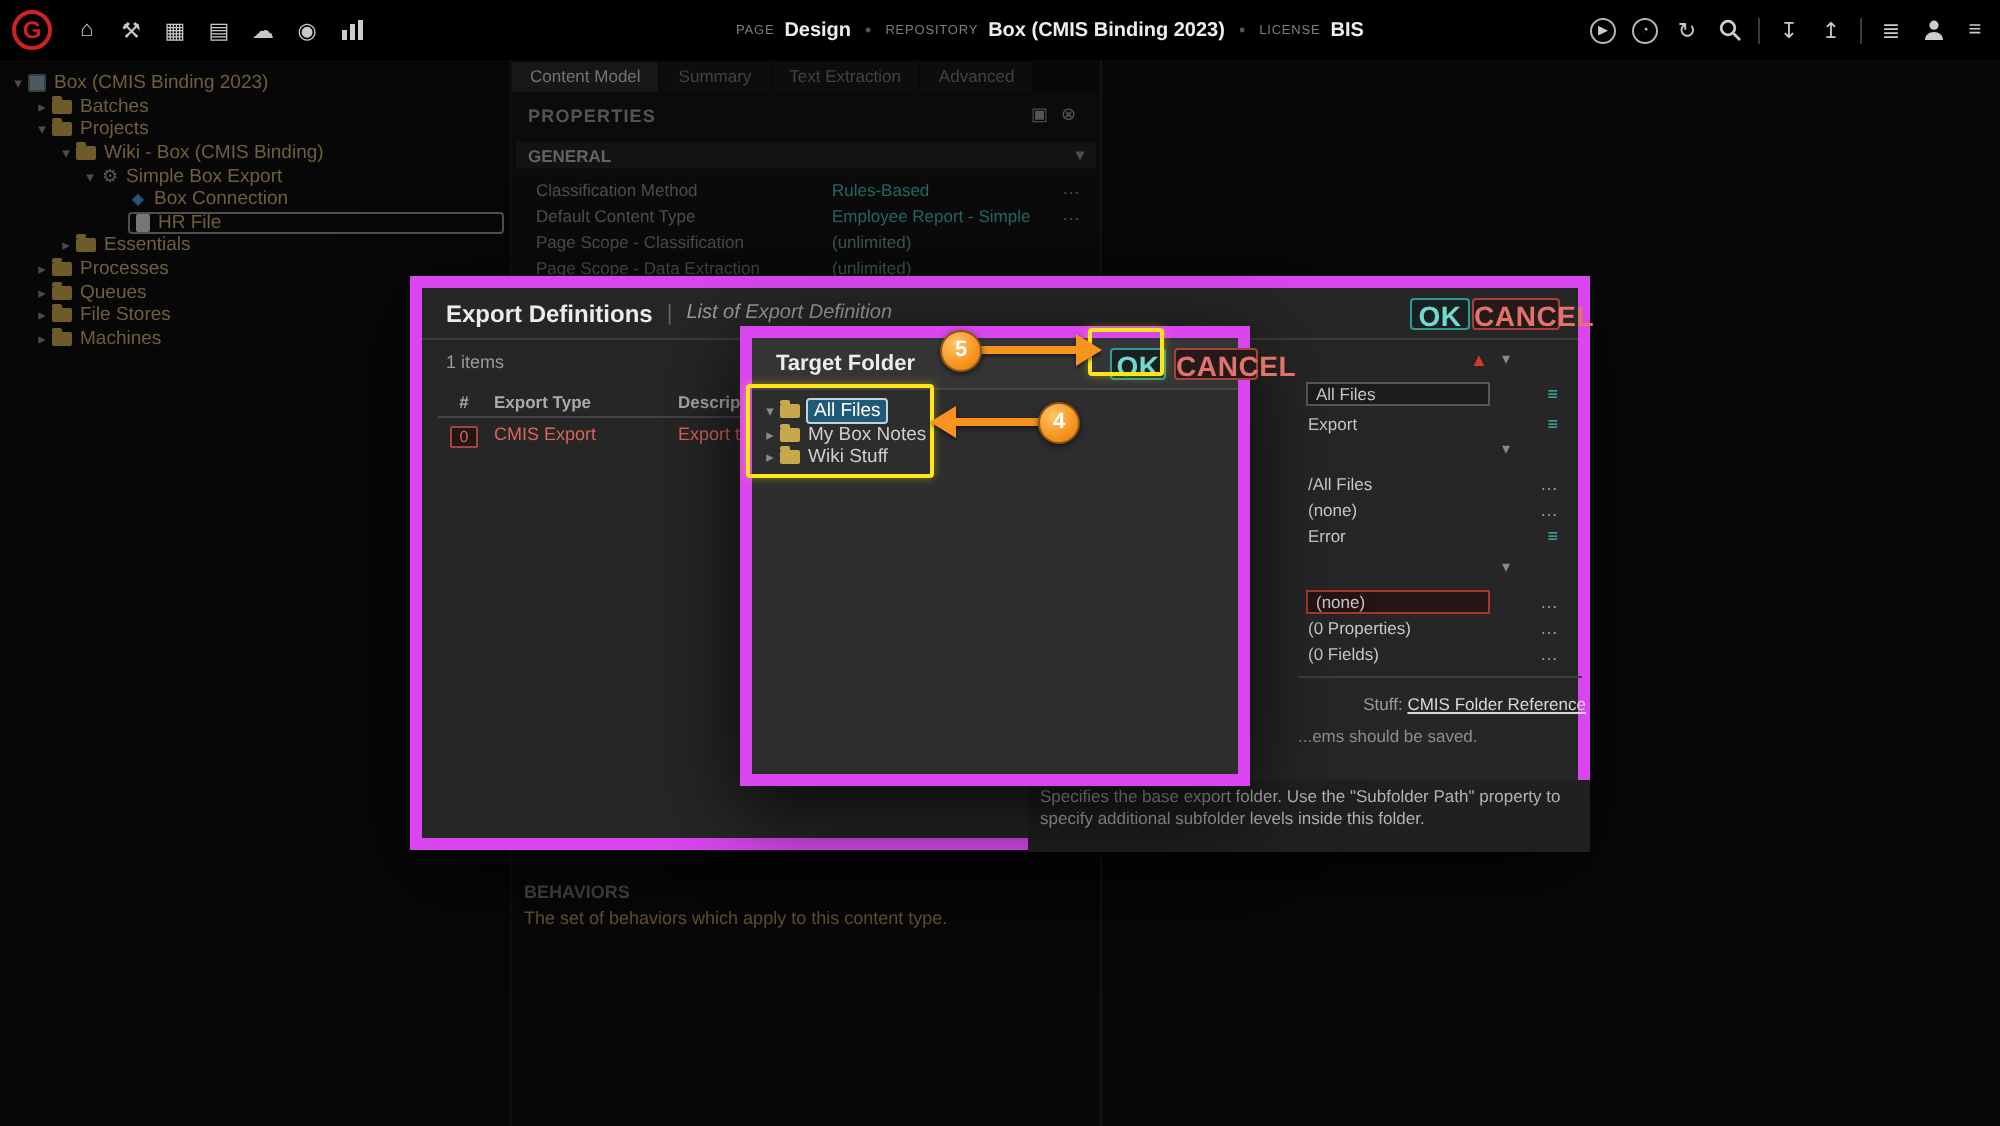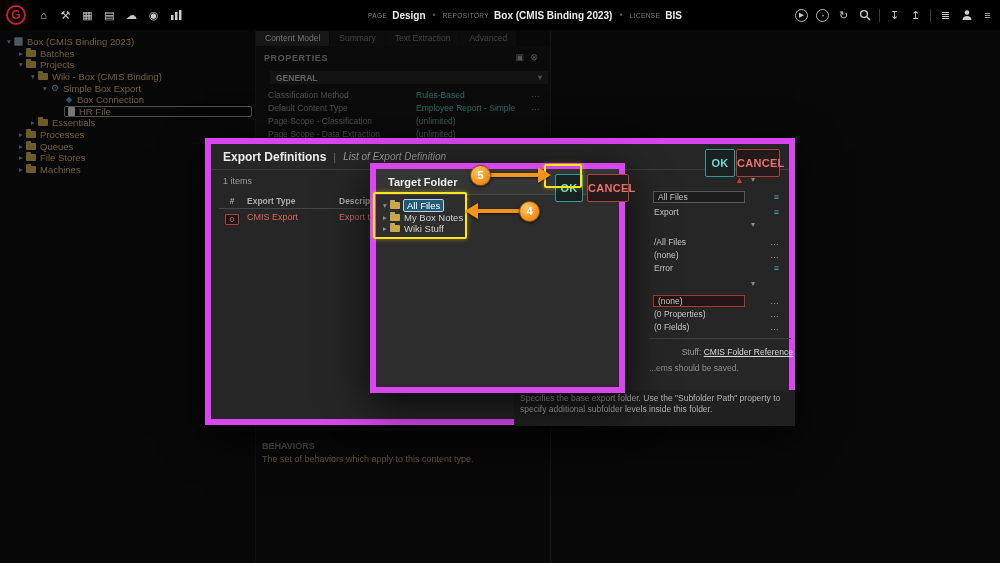--- a/index.html
+++ b/index.html
@@ -48,21 +48,21 @@
   .main-bg { position: absolute; left: 256px; top: 30px; right: 0; bottom: 0; background: #101010; z-index: 1; }
   .col-sep { position: absolute; left: 550px; top: 30px; width: 1px; bottom: 0; background: #262626; z-index: 1; }
   .tabs { position: absolute; left: 256px; top: 31px; height: 15px; display: flex; z-index: 1; }
   .tab { padding: 0 9px; font-size: 8.5px; font-weight: normal; color: #777; background: #191919;
          line-height: 15px; border-right: 1px solid #111; }
   .tab.active { background: #2a2a2a; color: #cfcfcf; }
   .props { position: absolute; left: 256px; top: 46px; width: 294px; height: 100px; background: #151515; z-index: 1; }
   .ph-title { position: absolute; left: 8px; top: 7px; font-size: 9px; font-weight: bold; color: #9a9a9a; letter-spacing: .6px; }
   .ph-ic { position: absolute; top: 6px; font-size: 9px; color: #9a9a9a; }
   .group-bar { position: absolute; left: 2px; right: 2px; top: 25px; height: 13px; background: #232323;
-               display: flex; align-items: center; padding: 0 6px; font-size: 8.5px; font-weight: bold; color: #b5b5b5; margin-left: 12px; }
+               display: flex; align-items: center; padding: 0 6px; font-size: 8.5px; font-weight: bold; color: #b5b5b5; }
   .group-chev { margin-left: auto; color: #8a8a8a; font-size: 8px; }
   .p-row { position: absolute; left: 2px; right: 2px; height: 13px; }
   .p-lab { position: absolute; left: 10px; top: 2px; font-size: 8.5px; color: #8d8d8d; }
   .p-val { position: absolute; left: 158px; top: 2px; font-size: 8.5px; }
   .v-link { color: #3fbdb5; }
   .v-dim { color: #79a09d; }
   .p-dots { position: absolute; right: 8px; top: 1px; color: #8a8a8a; font-size: 9px; }
   .behaviors-title { position: absolute; left: 262px; top: 441px; font-size: 9px; font-weight: bold; color: #8d8d8d; z-index: 1; }
   .behaviors-text  { position: absolute; left: 262px; top: 454px; font-size: 9px; color: #bf9e63; z-index: 1; }
 
@@ -70,21 +70,21 @@
 
   
   .dlg { position: absolute; background: #262626; border: 6px solid #d946ef;
          box-shadow: 0 12px 40px rgba(0,0,0,.8); }
   .export-dlg { left: 205px; top: 138px; width: 590px; height: 287px; z-index: 10; }
   .dlg-head { position: absolute; left: 0; top: 0; right: 0; height: 26px; border-bottom: 1px solid #3b3b3b;
               display: flex; align-items: center; padding: 0 12px; }
   .dt { font-size: 12px; font-weight: bold; color: #ececec; white-space: nowrap; }
   .dsep { color: #666; margin: 0 7px; font-size: 11px; }
   .dst { font-size: 10px; font-style: italic; color: #9a9a9a; white-space: nowrap; }
-  .btn { position: absolute; top: 5px; height: 28px; font-size: 11px; font-weight: bold; border-radius: 2px;
+  .btn { position: absolute; top: 5px; height: 16px; font-size: 14px; font-weight: bold; border-radius: 2px;
          font-family: inherit; letter-spacing: .3px; padding: 0; }
   .btn.ok { color: #72d9cf; border: 1px solid #2f9b92; background: #18211f; }
   .btn.cancel { color: #e2736b; border: 1px solid #a84138; background: #251a19; }
   .ed-ok { right: 54px; width: 30px; } .ed-cancel { right: 9px; width: 44px; }
   .ed-count { position: absolute; left: 12px; top: 32px; font-size: 9px; color: #9a9a9a; }
   .ed-table { position: absolute; left: 8px; top: 50px; width: 334px; }
   .ed-thead, .ed-row { display: flex; align-items: center; height: 15px; }
   .ed-thead { border-bottom: 1px solid #454545; font-weight: bold; color: #aaa; font-size: 8.5px; }
   .c1 { width: 26px; text-align: center; flex: none; }
   .c2 { width: 92px; flex: none; padding-left: 2px; }

